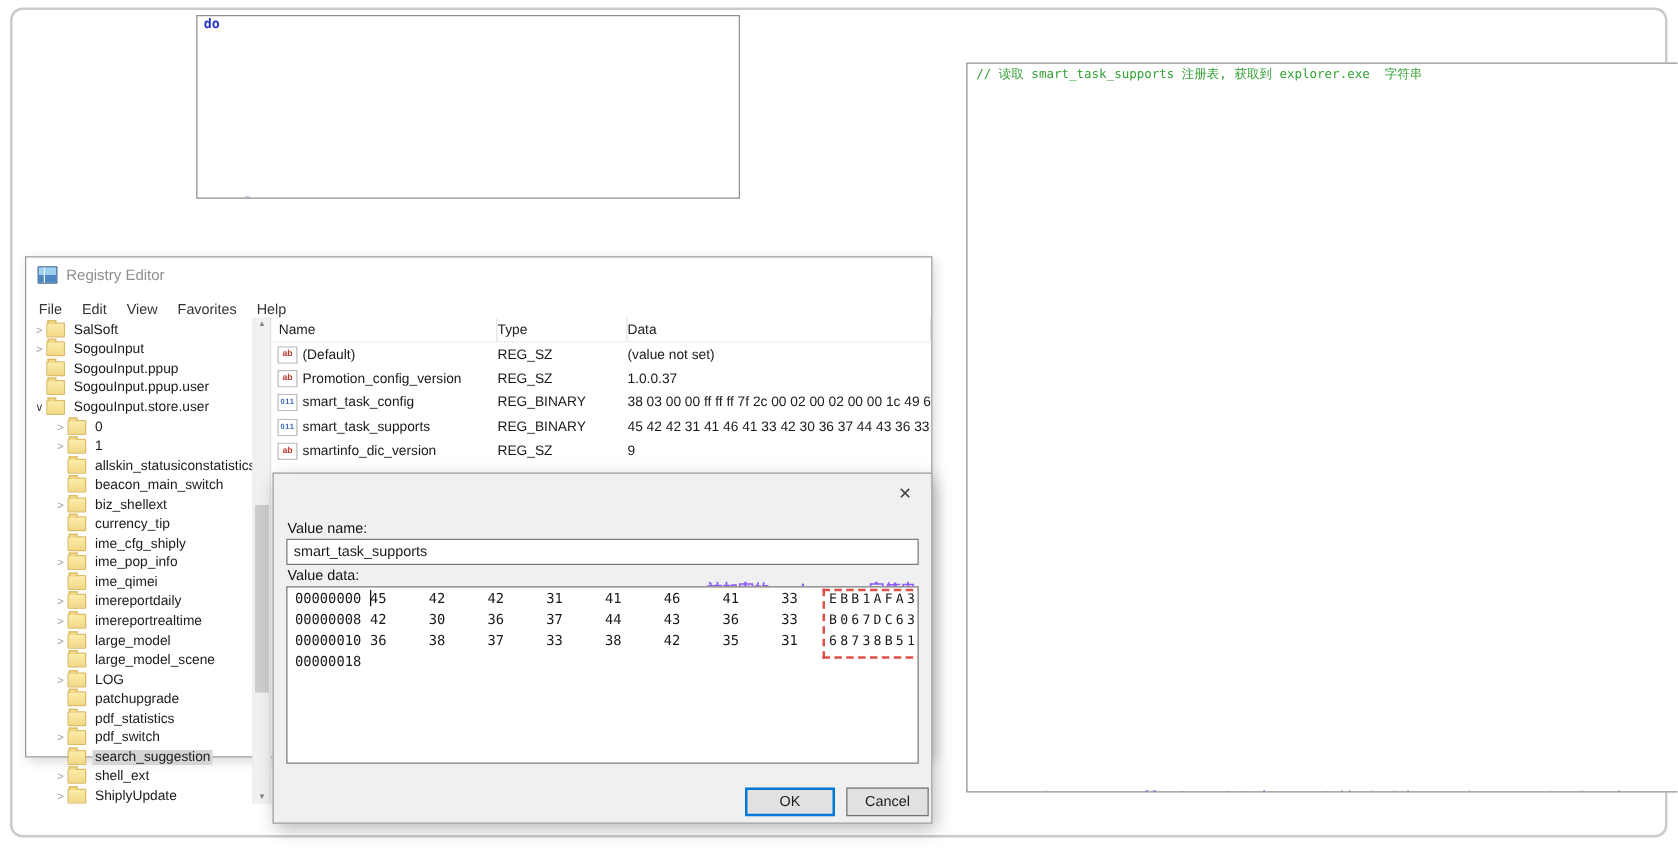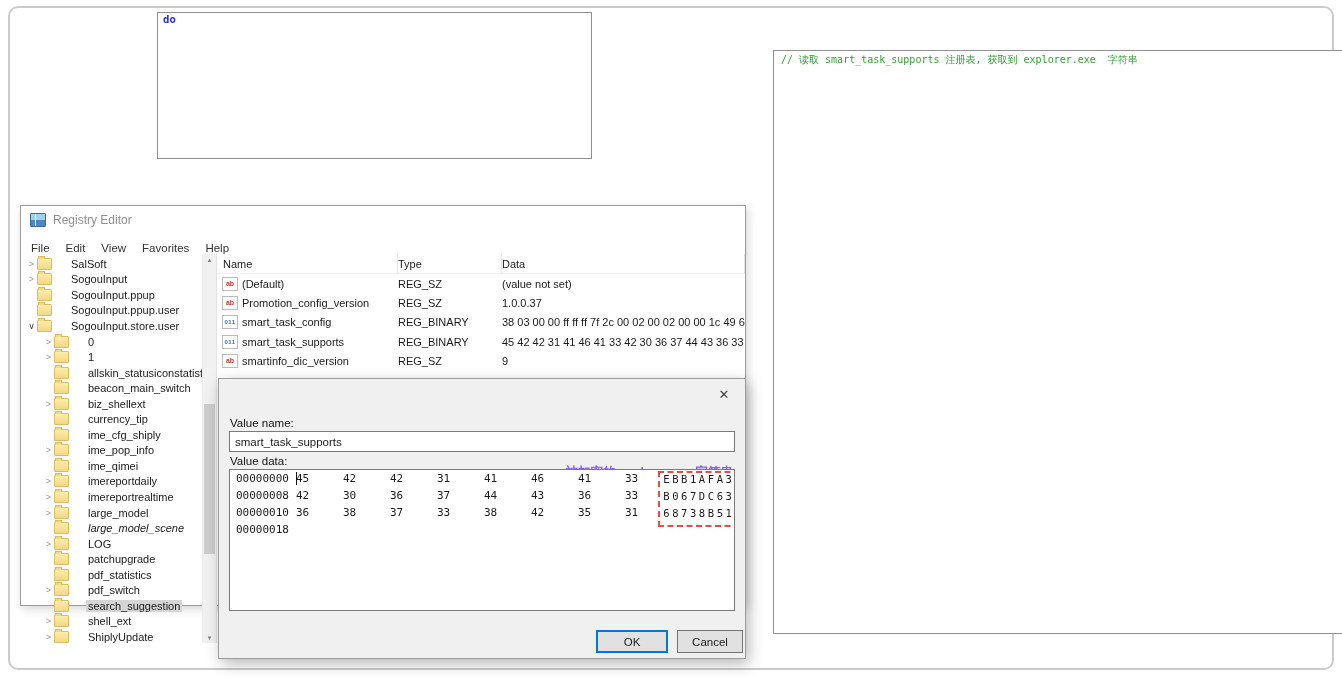--- a/index.html
+++ b/index.html
@@ -33,21 +33,21 @@
   .addressbar{height:20px;border-top:1px solid #e6e6e6;border-bottom:1px solid #d8d8d8;font-size:11.5px;
               display:flex;align-items:center;padding-left:6px;color:#101010;white-space:nowrap;overflow:hidden;}
   .regbody{display:flex;height:389px;}
   .tree{width:181px;overflow:hidden;font-size:11px;padding-top:2px;}
   .treerow{height:15.55px;display:flex;align-items:center;white-space:nowrap;}
   .arrow{width:11px;text-align:center;color:#9a9a9a;font-size:9px;flex:none;}
   .arrow.exp{color:#404040;}
   .folder{width:13px;height:10px;flex:none;background:linear-gradient(#fceda9,#f2d887);border:1px solid #dcbb62;
           border-radius:1px;position:relative;}
   .folder::before{content:"";position:absolute;left:0;top:-3px;width:5px;height:2px;background:#f2d887;border:1px solid #dcbb62;border-bottom:none;}
-  .tlabel{margin-left:17px;padding:0 2px;}
+  .tlabel{margin-left:5px;padding:0 2px;}
   .tlabel.sel{background:#d5d5d5;}
   .tree-scroll{width:13px;background:#f1f1f1;border-left:1px solid #ececec;position:relative;flex:none;}
   .tree-scroll .sarrow{position:absolute;left:0;width:13px;text-align:center;color:#7e7e7e;font-size:7px;line-height:11px;}
   .tree-scroll .thumb{position:absolute;left:1px;right:1px;top:150px;height:150px;background:#cdcdcd;}
   .list{flex:1;font-size:11px;border-left:1px solid #e2e2e2;overflow:hidden;}
   .lheader{display:flex;height:19px;align-items:center;color:#222;border-bottom:1px solid #efefef;}
   .lheader span{border-right:1px solid #e5e5e5;height:100%;display:flex;align-items:center;box-sizing:border-box;}
   .lrow{display:flex;height:19.3px;align-items:center;white-space:nowrap;}
   .cname{width:181px;flex:none;display:flex;align-items:center;overflow:hidden;padding-left:5px;box-sizing:border-box;}
   .ctype{width:104px;flex:none;overflow:hidden;}
@@ -184,21 +184,21 @@
         <div class="treerow" style="padding-left: 22px;">
           <span class="arrow">&gt;</span>
           <span class="folder"></span>
           <span class="tlabel">imereportrealtime</span>
         </div>
         <div class="treerow" style="padding-left: 22px;">
           <span class="arrow">&gt;</span>
           <span class="folder"></span>
           <span class="tlabel">large_model</span>
         </div>
-        <div class="treerow" style="padding-left: 22px; font-style: italic;">
+        <div class="treerow" style="padding-left: 22px;">
           <span class="arrow"></span>
           <span class="folder"></span>
           <span class="tlabel">large_model_scene</span>
         </div>
         <div class="treerow" style="padding-left: 22px;">
           <span class="arrow">&gt;</span>
           <span class="folder"></span>
           <span class="tlabel">LOG</span>
         </div>
         <div class="treerow" style="padding-left: 22px;">

